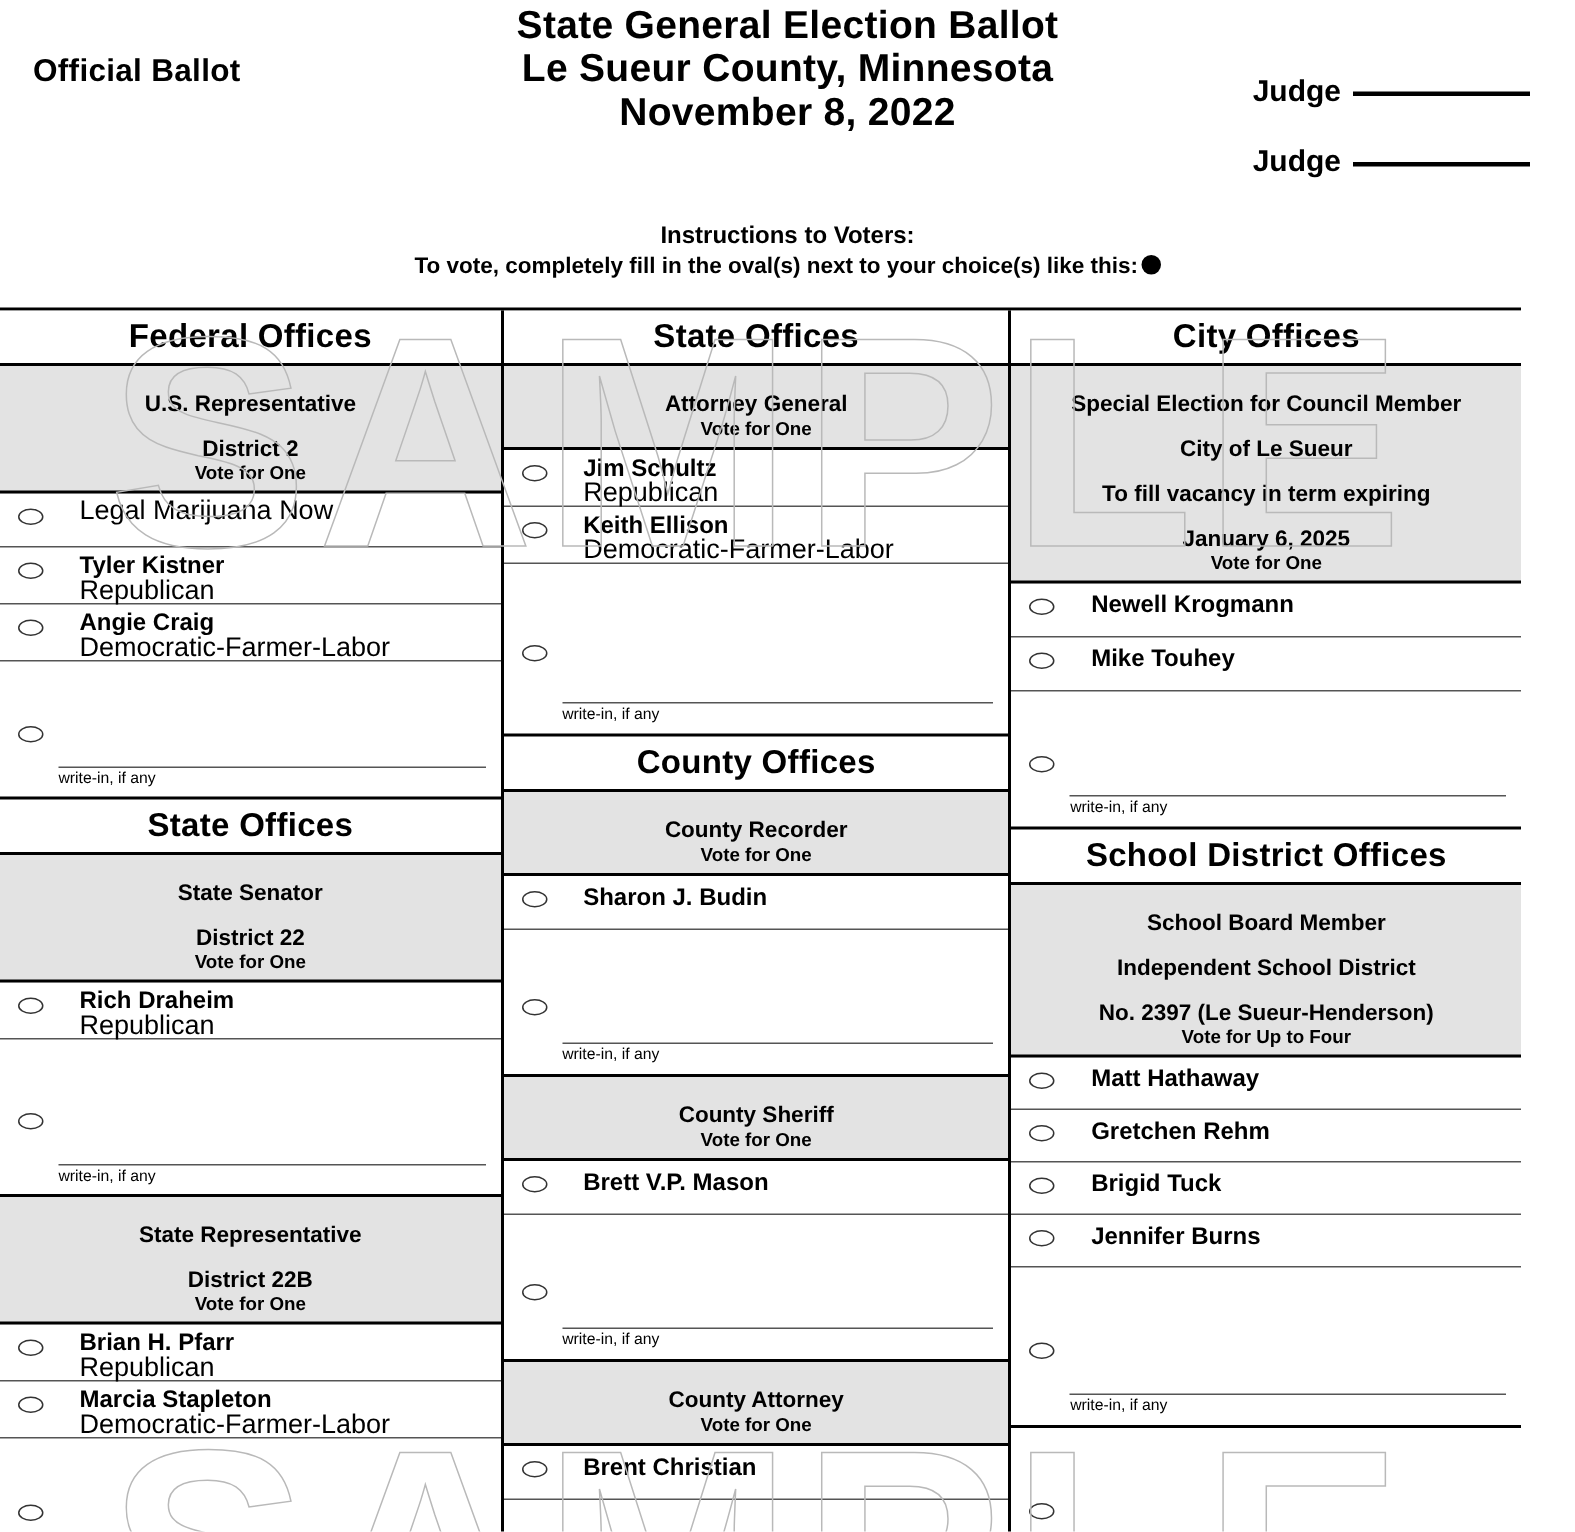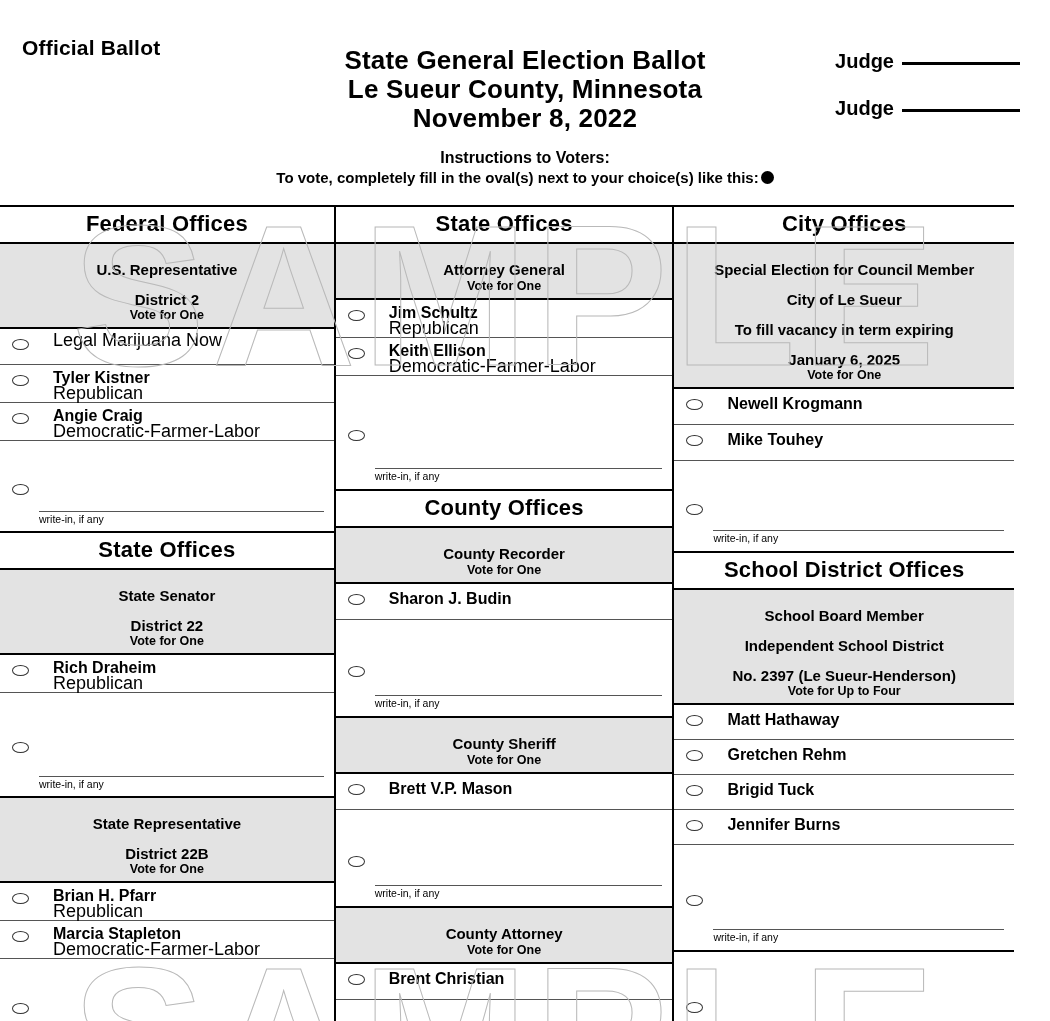--- a/index.html
+++ b/index.html
@@ -30,21 +30,20 @@
 
   
   .header { position: relative; height: 200px; z-index: 5; }
   .official {
     position: absolute; left: 22px; top: 36px;
     font-size: 21px; font-weight: 700; letter-spacing: .2px;
   }
   .titleblock {
     position: absolute; left: 0; right: 0; top: 2px;
     text-align: center;
-    margin-top: 44px;
   }
   .titleblock .t {
     font-size: 26px; font-weight: 700; line-height: 29px;
     letter-spacing: .2px;
   }
   .judges { position: absolute; right: 30px; top: 50px; text-align: left; }
   .judge-row {
     font-size: 20px; font-weight: 700;
     margin-bottom: 24px; white-space: nowrap;
   }

